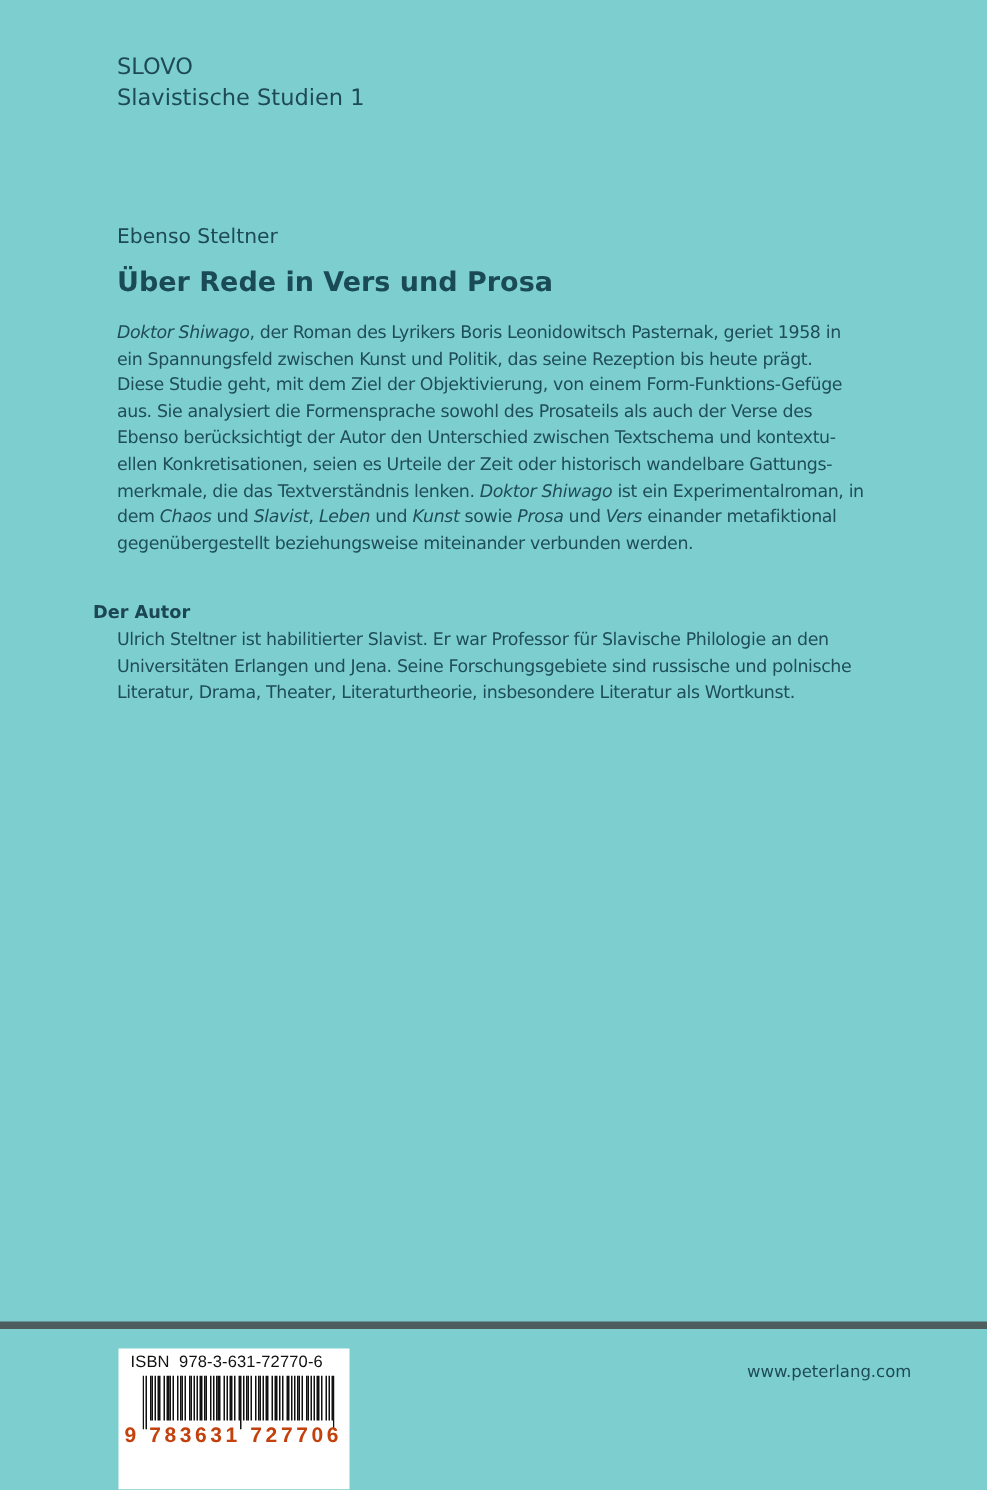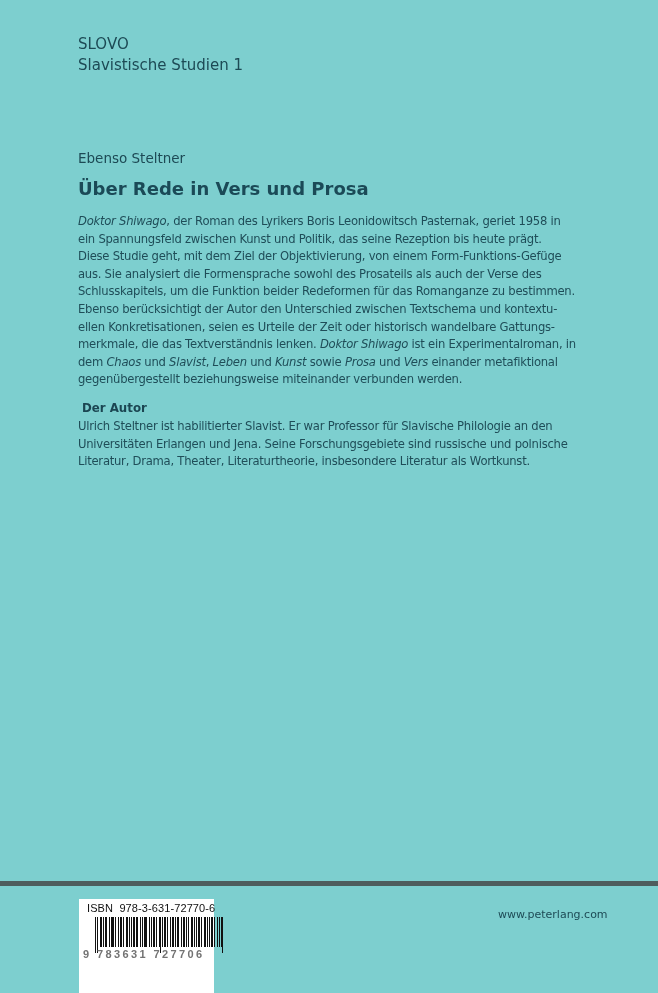--- a/index.html
+++ b/index.html
@@ -4,48 +4,47 @@
 <style>
   html, body { margin:0; padding:0; }
   body { width:658px; height:993px; background:#7dcfcf; position:relative; overflow:hidden;
          font-family:"DejaVu Sans", sans-serif; color:#1f4f5a; }
   .series { position:absolute; left:78px; top:34px; font-size:15px; line-height:21px; color:#1d4a55; }
   .author { position:absolute; left:78px; top:150px; font-size:13.5px; color:#1d4a55; }
   .title { position:absolute; left:78px; top:178px; font-size:18px; font-weight:bold; color:#1b4a57; }
   .blurb { position:absolute; left:78px; top:213px; width:540px; font-size:11.6px; line-height:17.6px;
            color:#1f4d58; letter-spacing:-0.25px; }
   .blurb p { margin:0; white-space:nowrap; }
-  .about-head { position:absolute; left:82px; top:401px; font-size:11.8px; font-weight:bold; color:#1b4652; }
+  .about-head { position:absolute; left:62px; top:401px; font-size:11.8px; font-weight:bold; color:#1b4652; }
   .about { position:absolute; left:78px; top:418px; font-size:11.6px; line-height:17.6px; color:#1f4d58; letter-spacing:-0.25px; }
   .about p { margin:0; white-space:nowrap; }
   .divider { position:absolute; left:0; top:881px; width:658px; height:5px; background:#4e5d5d; }
-  .isbn-box { position:absolute; left:79px; top:899px; width:135px; height:94px; background:#fff; }
+  .isbn-box { position:absolute; left:79px; top:899px; width:154px; height:94px; background:#fff; }
   .isbn-text { position:absolute; left:8px; top:3px; font-family:"Liberation Sans", sans-serif; font-size:11px; color:#111; letter-spacing:0.1px; }
   .barcode { position:absolute; left:16px; top:18px; width:128px; height:36px; }
-  .barcode-digits { position:absolute; left:4px; top:49px; font-family:"Liberation Sans", sans-serif; font-size:11px; font-weight:bold; color:#737373; letter-spacing:2.4px; background:transparent; }
+  .barcode-digits { position:absolute; left:4px; top:49px; font-family:"Liberation Sans", sans-serif; font-size:14px; font-weight:bold; color:#c2410c; letter-spacing:2.4px; background:transparent; }
   .url { position:absolute; left:498px; top:908px; font-size:11px; color:#1d4a55; }
   i { font-style:italic; }
 </style>
 </head>
 <body>
 
 <div class="series">
   <div>SLOVO</div>
   <div>Slavistische Studien 1</div>
 </div>
 
 <div class="author">Ebenso Steltner</div>
 <div class="title">Über Rede in Vers und Prosa</div>
 
 <div class="blurb" id="blurb">
     <p><i>Doktor Shiwago</i><span>, der Roman des Lyrikers Boris Leonidowitsch Pasternak, geriet 1958 in</span></p>
     <p><span>ein Spannungsfeld zwischen Kunst und Politik, das seine Rezeption bis heute prägt.</span></p>
     <p><span>Diese Studie geht, mit dem Ziel der Objektivierung, von einem Form-Funktions-Gefüge</span></p>
     <p><span>aus. Sie analysiert die Formensprache sowohl des Prosateils als auch der Verse des</span></p>
-    <p><span>Schlusskapitels, um die Funktion beider Redeformen für das Romanganze zu bestimmen.</span></p>
     <p><span>Ebenso berücksichtigt der Autor den Unterschied zwischen Textschema und kontextu-</span></p>
     <p><span>ellen Konkretisationen, seien es Urteile der Zeit oder historisch wandelbare Gattungs-</span></p>
     <p><span>merkmale, die das Textverständnis lenken. </span><i>Doktor Shiwago</i><span> ist ein Experimentalroman, in</span></p>
     <p><span>dem </span><i>Chaos</i><span> und </span><i>Slavist</i><span>, </span><i>Leben</i><span> und </span><i>Kunst</i><span> sowie </span><i>Prosa</i><span> und </span><i>Vers</i><span> einander metafiktional</span></p>
     <p><span>gegenübergestellt beziehungsweise miteinander verbunden werden.</span></p>
   </div>
 
 <div class="about-head">Der Autor</div>
 <div class="about">
   <p>Ulrich Steltner ist habilitierter Slavist. Er war Professor für Slavische Philologie an den</p>

